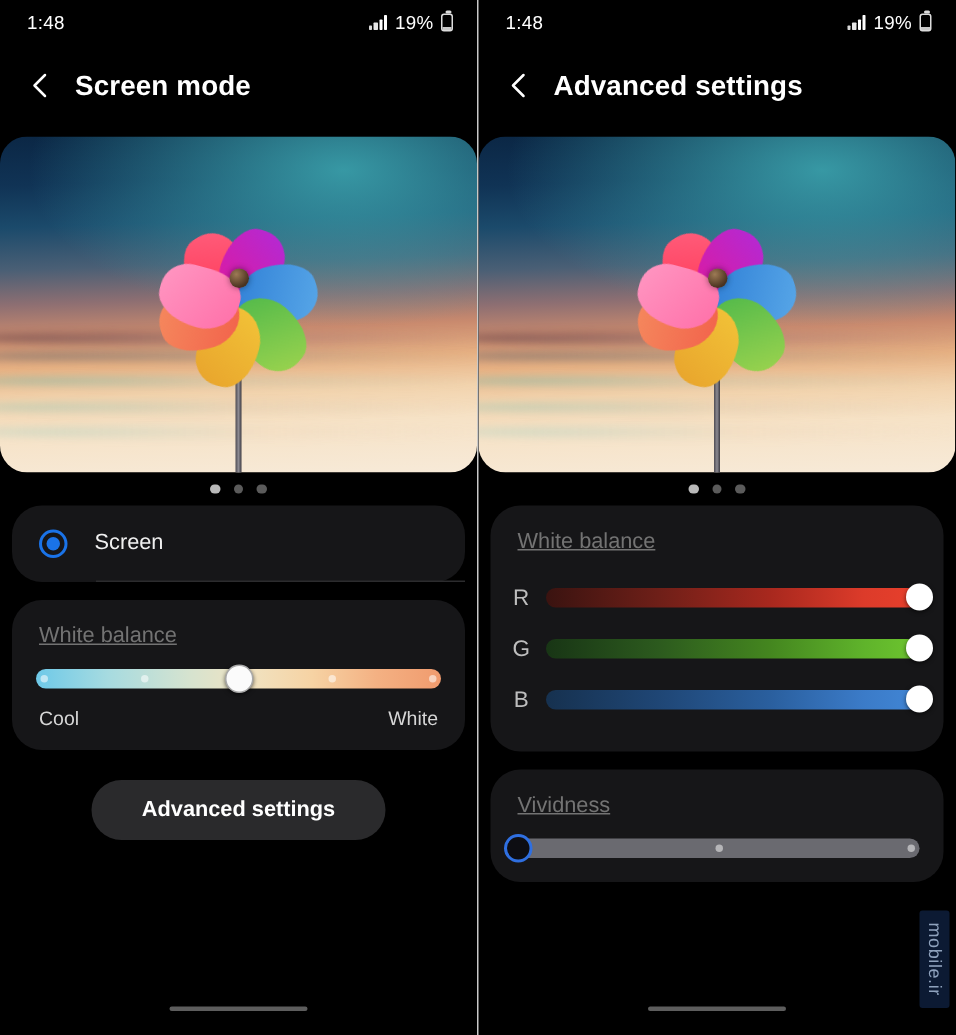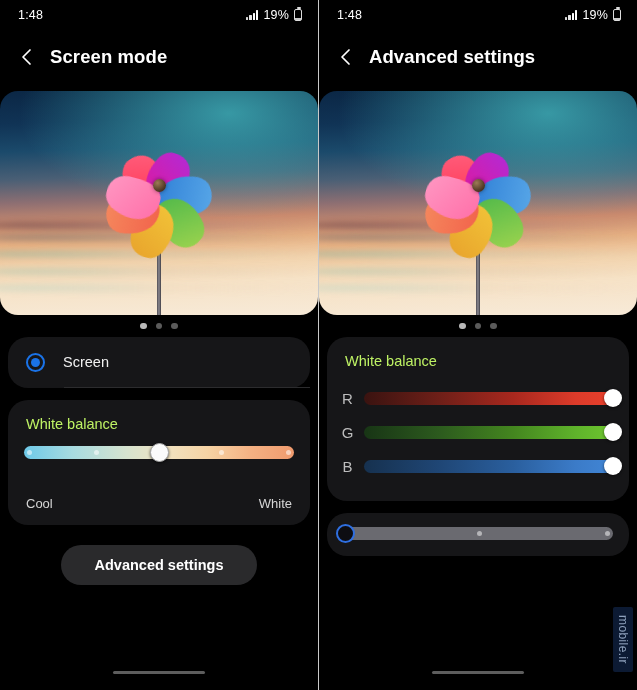--- a/index.html
+++ b/index.html
@@ -83,37 +83,37 @@
   .radio {
     width: 19px; height: 19px; border-radius: 50%; flex: 0 0 auto;
     border: 1.8px solid #6b6b6e; position: relative;
   }
   .radio.on { border-color: #1a73e8; border-width: 2px; }
   .radio.on::after { content:""; position:absolute; left:50%; top:50%; width: 9px; height: 9px;
     margin: -4.5px 0 0 -4.5px; border-radius: 50%; background:#1a73e8; }
   .radio-label { color: #f0f0f0; font-size: 14.5px; }
   .row-divider { height: 1px; background: #2c2c2e; margin-left: 56px; }
 
-  .card-title { color: #bef264; font-size: 14.5px; padding: 16px 0 0 18px; }
+  .card-title { color: #737373; font-size: 14.5px; padding: 16px 0 0 18px; text-decoration: underline; }
 
   
   .wb-wrap { padding: 14px 16px 14px 16px; }
   .wb-track {
     position: relative; height: 13px; border-radius: 7px;
     background: linear-gradient(90deg,#6ec9e8 0%, #a7dbe0 18%, #d6e3cf 38%,
                  #f0e3c2 52%, #f6d3a4 68%, #f4b183 84%, #f09b6e 100%);
   }
   .wb-tick { position:absolute; top: 50%; width: 5px; height: 5px; margin-top:-2.5px; margin-left:-2.5px;
     border-radius:50%; background: rgba(255,255,255,.55); }
   .wb-thumb {
     position:absolute; top: 50%; width: 19px; height: 19px; margin-top: -9.5px; margin-left: -9.5px;
     border-radius: 50%; background: #fbfbfb; border: 1.5px solid #a8a8a8;
     box-shadow: 0 1px 3px rgba(0,0,0,.6); cursor: pointer;
   }
-  .wb-ends { display:flex; justify-content: space-between; padding: 12px 2px 0 2px; margin-top: 25px; }
+  .wb-ends { display:flex; justify-content: space-between; padding: 12px 2px 0 2px; }
   .wb-ends span { color: #d6d6d6; font-size: 13px; }
 
   
   .btn-wrap { display:flex; justify-content:center; padding-top: 20px; }
   .adv-btn {
     background: #2a2a2c; color: #fff; font-size: 14.5px; font-weight: 700;
     border: none; border-radius: 22px; padding: 12px 34px; cursor: pointer;
     font-family: "Liberation Sans", sans-serif;
   }
 
@@ -306,20 +306,21 @@
         <div class="rgb-row">
           <span class="rgb-letter">B</span>
           <span class="rgb-track b">
             <span class="rgb-thumb" style="left:100%"></span>
           </span>
         </div>
       </div>
     </div>
 
     <div class="card">
+      <div class="card-title">Vividness</div>
       <div class="viv-wrap">
         <div class="viv-track">
           <span class="viv-tick" style="left:50%"></span>
           <span class="viv-tick" style="left:98%"></span>
           <span class="viv-thumb" style="left:0%"></span>
         </div>
       </div>
     </div>
 
     <div class="watermark">mobile.ir</div>

